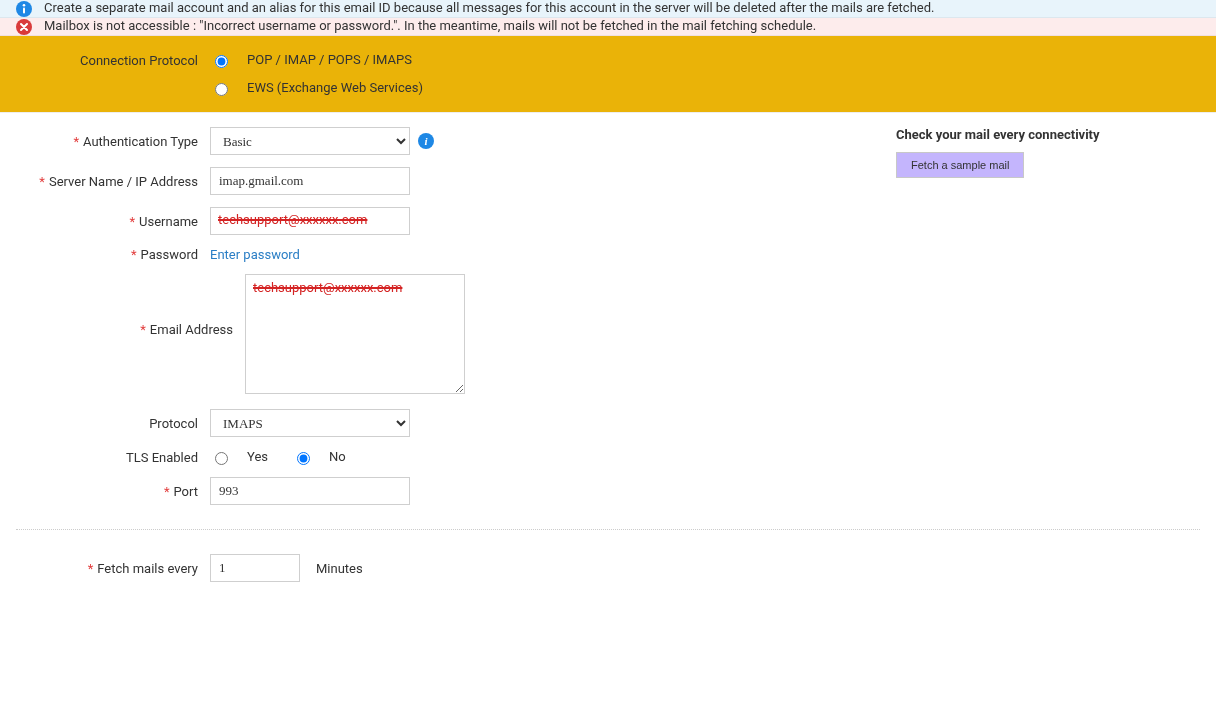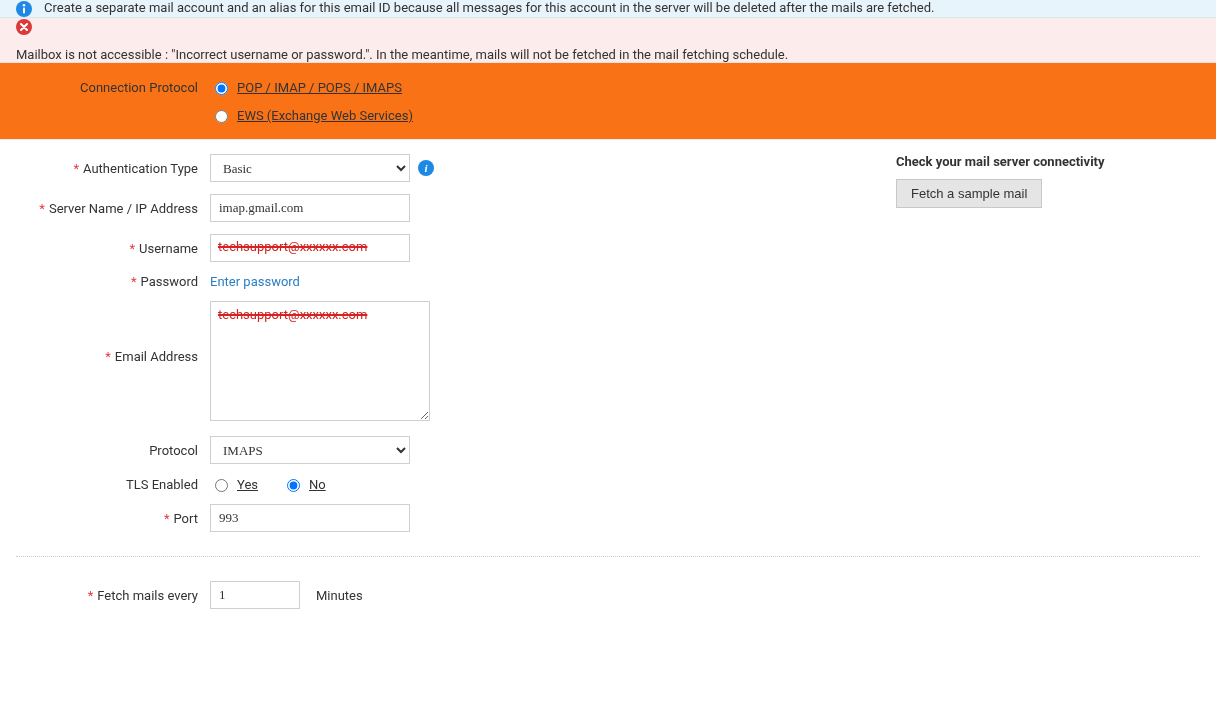--- a/index.html
+++ b/index.html
@@ -15,34 +15,33 @@
     border-bottom: 1px solid rgba(0,0,0,0.05);
     display: flex;
     align-items: flex-start;
     gap: 12px;
   }
   .banner.info {
     background: #e8f4fb;
   }
   .banner.error {
     background: #fdecec;
-    flex-direction: column;
   }
   .banner .icon {
     flex: 0 0 auto;
     width: 16px;
     height: 16px;
     margin-top: 1px;
   }
   .banner .msg {
     flex: 1 1 auto;
     color: #333;
   }
   .section-gray {
-    background: #f97316;
+    background: #eab308;
     padding: 10px 0 10px 0;
     border-bottom: 1px solid #eee;
   }
   .form-row {
     display: flex;
     align-items: center;
     padding: 6px 0;
   }
   .form-label {
     width: 210px;
@@ -55,24 +54,22 @@
     margin-right: 4px;
   }
   .form-field {
     flex: 0 0 auto;
     display: flex;
     align-items: center;
     gap: 8px;
   }
   .radio-group label {
     display: inline-flex;
-    align-items: center;
-    gap: 6px;
+    gap: 16px;
     margin-right: 16px;
-    text-decoration: underline;
   }
   select, input[type="text"], textarea {
     border: 1px solid #cfcfcf;
     padding: 5px 8px;
     font-size: 13px;
     font-family: Liberation Serif, serif;
     background: #fff;
     color: #333;
   }
   select { width: 200px; height: 28px; }
@@ -126,35 +123,35 @@
   }
   .right-title {
     font-weight: bold;
     font-size: 13px;
     margin-bottom: 10px;
   }
   .btn {
     display: inline-block;
     padding: 6px 14px;
     border: 1px solid #c8c8c8;
-    background: #e5e5e5;
-    font-size: 13px;
+    background: #c4b5fd;
+    font-size: 11px;
     color: #333;
     cursor: pointer;
   }
   hr.dotted {
     border: none;
     border-top: 1px dotted #ccc;
     margin: 18px 16px;
   }
   .after-input-text {
     margin-left: 8px;
   }
   .align-top { align-items: flex-start; }
-  .align-top .form-label { padding-top: 48px; }
+  .align-top .form-label { padding-top: 48px; margin-left: 35px; }
 </style>
 </head>
 <body>
 
 <div class="banner info">
   <span class="icon">
     <svg viewBox="0 0 16 16" width="16" height="16">
       <circle cx="8" cy="8" r="8" fill="#1e88e5"></circle>
       <circle cx="8" cy="4.2" r="1.3" fill="#fff"></circle>
       <rect x="7" y="6.5" width="2" height="6" rx="1" fill="#fff"></rect>
@@ -268,21 +265,21 @@
     <div class="form-row">
       <div class="form-label"><span class="req">*</span><span>Port</span></div>
       <div class="form-field">
         <input type="text" class="w200" value="993" style="">
       </div>
     </div>
 
   </div>
 
   <div class="right-col">
-    <div class="right-title">Check your mail server connectivity</div>
+    <div class="right-title">Check your mail every connectivity</div>
     <button class="btn">Fetch a sample mail</button>
   </div>
 
 </div>
 
 <hr class="dotted">
 
 <div class="form-row">
   <div class="form-label"><span class="req">*</span><span>Fetch mails every</span></div>
   <div class="form-field">

